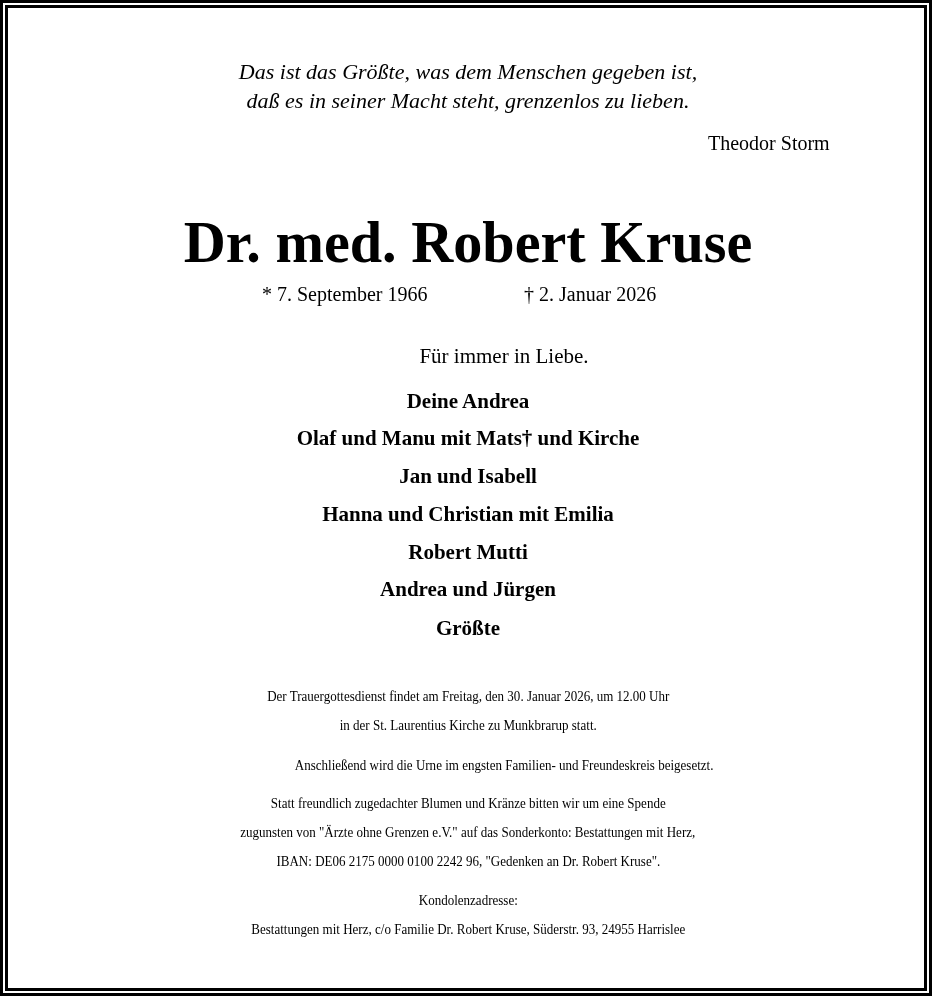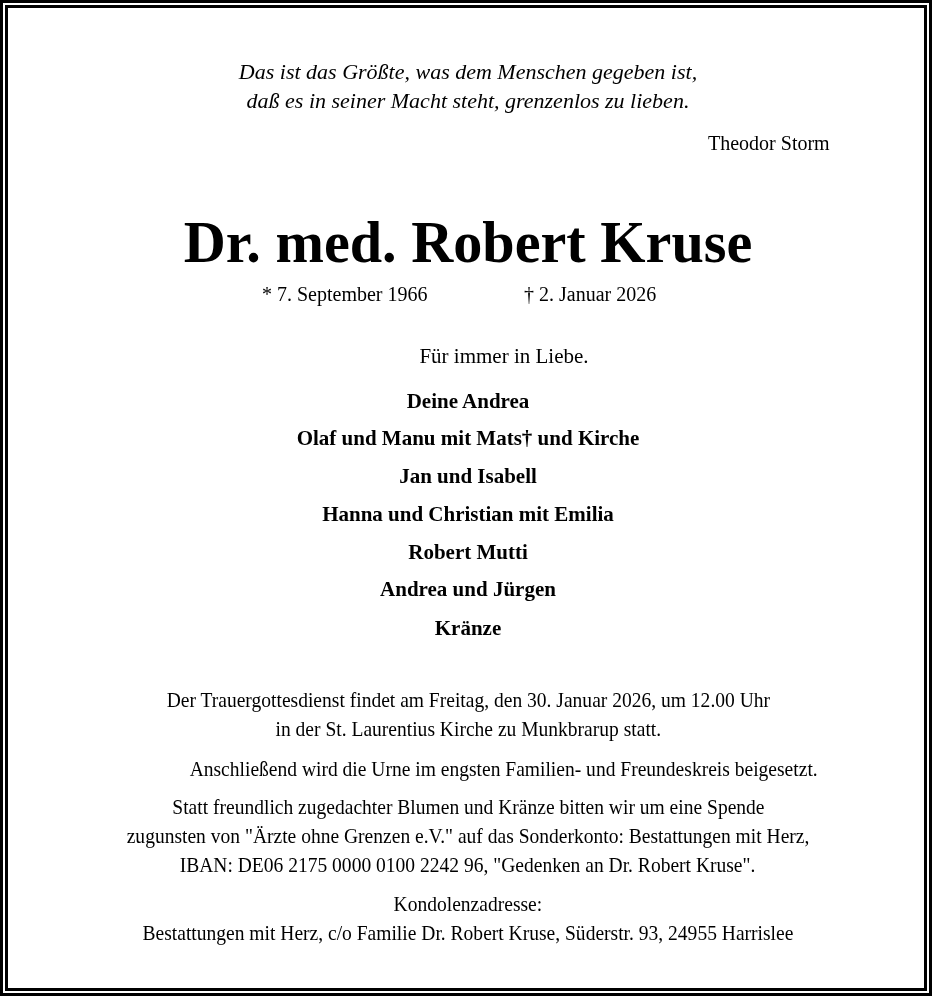--- a/index.html
+++ b/index.html
@@ -70,21 +70,21 @@
       line-height: 1;
     }
     .plain {
       font-size: 21px;
     }
     .family {
       font-size: 21px;
       font-weight: bold;
     }
     .body-text {
-      font-size: 21px;
+      font-size: 14px;
     }
     .body-text > span {
       transform: scaleX(0.93);
     }
   </style>
 </head>
 <body>
 
 <div class="frame-outer"></div>
 <div class="frame-inner"></div>
@@ -121,21 +121,21 @@
   <div class="line family" style="top:504px;">
     <span>Hanna und Christian mit Emilia</span>
   </div>
   <div class="line family" style="top:542px;">
     <span>Robert Mutti</span>
   </div>
   <div class="line family" style="top:579px;">
     <span>Andrea und Jürgen</span>
   </div>
   <div class="line family" style="top:618px;">
-    <span>Kränze</span>
+    <span>Größte</span>
   </div>
 </div>
 
 <div class="line body-text" style="top:690px;">
   <span>Der Trauergottesdienst findet am Freitag, den 30. Januar 2026, um 12.00 Uhr</span>
 </div>
 <div class="line body-text" style="top:719px;">
   <span>in der St. Laurentius Kirche zu Munkbrarup statt.</span>
 </div>
 

